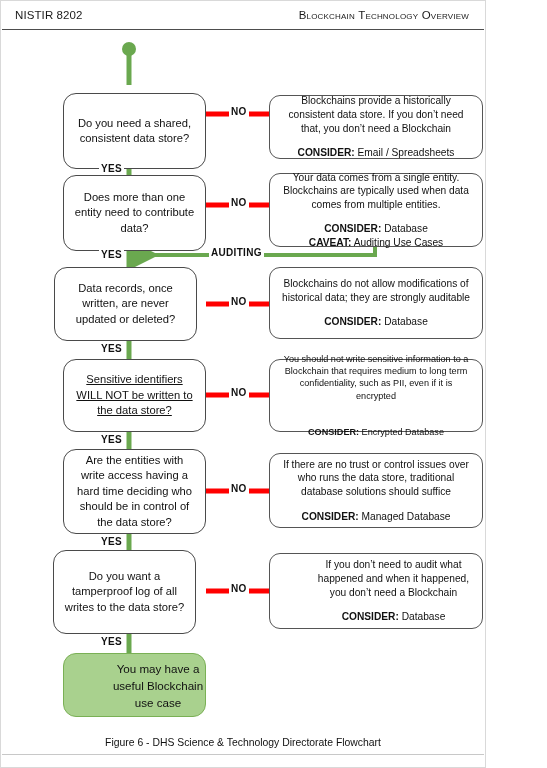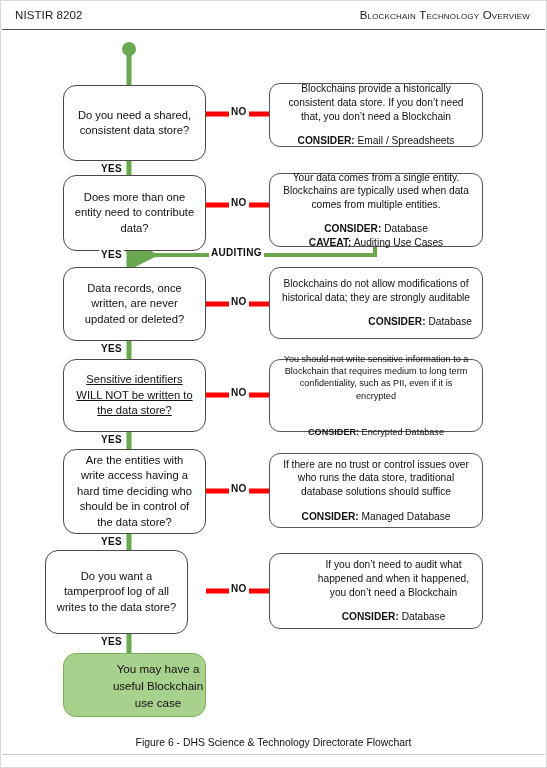--- a/index.html
+++ b/index.html
@@ -3,21 +3,21 @@
 <meta charset="utf-8">
 <style>
   * { box-sizing: border-box; margin: 0; padding: 0; }
   html, body {
     width: 547px; height: 768px;
     background: #ffffff;
     font-family: "Liberation Sans", sans-serif;
   }
   #page {
     position: relative;
-    width: 547px; height: 768px;
+    width: 486px; height: 768px;
     background: #ffffff;
     border: 1px solid #d9d9d9;
     overflow: hidden;
   }
 
   
   #header-left {
     position: absolute; left: 14px; top: 8px;
     font-size: 11.5px; color: #1a1a1a;
     letter-spacing: .1px;
@@ -145,53 +145,53 @@
       <g stroke="#ff0000" stroke-width="5" fill="none">
         <line x1="205" y1="113" x2="268" y2="113"></line>
         <line x1="205" y1="204" x2="268" y2="204"></line>
         <line x1="205" y1="303" x2="268" y2="303"></line>
         <line x1="205" y1="394" x2="268" y2="394"></line>
         <line x1="205" y1="490" x2="268" y2="490"></line>
         <line x1="205" y1="590" x2="268" y2="590"></line>
       </g>
     </svg>
 
-    <div class="decision" style="left:62px; top:84px; width:143px; height:76px;">Do you need a shared, consistent data store?</div>
+    <div class="decision" style="left:62px; top:92px; width:143px; height:76px;">Do you need a shared, consistent data store?</div>
 
     <div class="decision" style="left:62px; top:174px; width:143px; height:76px;">Does more than one entity need to contribute data?</div>
 
-    <div class="decision" style="left:62px; top:266px; width:143px; height:74px;">Data records, once written, are never updated or deleted?</div>
+    <div class="decision" style="left:53px; top:266px; width:143px; height:74px;">Data records, once written, are never updated or deleted?</div>
 
     <div class="decision" style="left:62px; top:358px; width:143px; height:73px;text-decoration:underline;">Sensitive identifiers WILL NOT be written to the data store?</div>
 
     <div class="decision" style="left:62px; top:448px; width:143px; height:85px;">Are the entities with write access having a hard time deciding who should be in control of the data store?</div>
 
-    <div class="decision" style="left:44px; top:549px; width:143px; height:84px;">Do you want a tamperproof log of all writes to the data store?</div>
-
-    <div class="result" style="left:268px; top:82px; width:214px; height:64px;">
+    <div class="decision" style="left:52px; top:549px; width:143px; height:84px;">Do you want a tamperproof log of all writes to the data store?</div>
+
+    <div class="result" style="left:268px; top:94px; width:214px; height:64px;">
       <div class="body">Blockchains provide a historically consistent data store. If you don’t need that, you don’t need a Blockchain</div>
       <div class="rec">
         <b>CONSIDER:</b>
         <span> Email / Spreadsheets</span>
       </div>
     </div>
 
     <div class="result" style="left:268px; top:172px; width:214px; height:74px;">
       <div class="body">Your data comes from a single entity. Blockchains are typically used when data comes from multiple entities.</div>
       <div class="rec">
         <b>CONSIDER:</b>
         <span> Database</span>
       </div>
       <div class="rec" style="margin-top:0">
         <b>CAVEAT:</b>
         <span> Auditing Use Cases</span>
       </div>
     </div>
 
-    <div class="result" style="left:268px; top:266px; width:214px; height:72px;align-items:flex-end;">
+    <div class="result" style="left:268px; top:266px; width:214px; height:72px;">
       <div class="body">Blockchains do not allow modifications of historical data; they are strongly auditable</div>
       <div class="rec">
         <b>CONSIDER:</b>
         <span> Database</span>
       </div>
     </div>
 
     <div class="result small" style="left:268px; top:358px; width:214px; height:73px;">
       <div class="body">You should not write sensitive information to a Blockchain that requires medium to long term confidentiality, such as PII, even if it is encrypted</div>
       <div class="rec">

